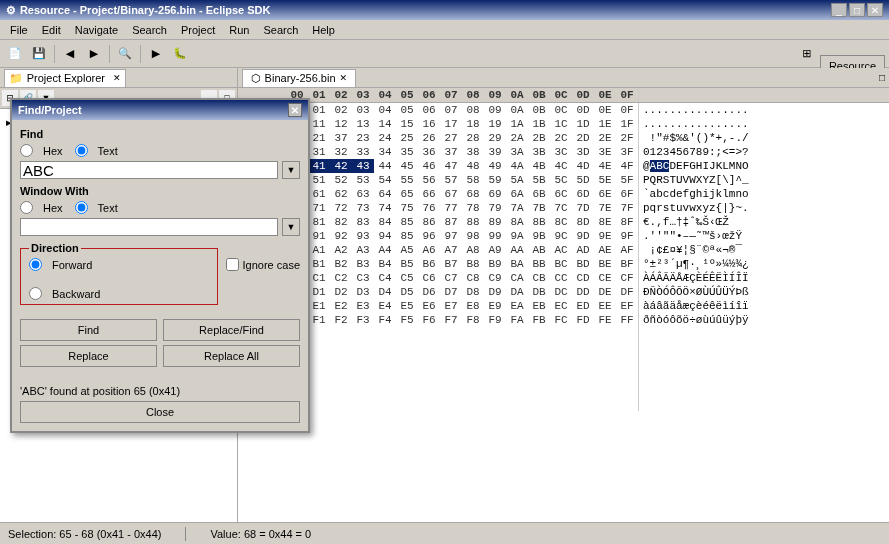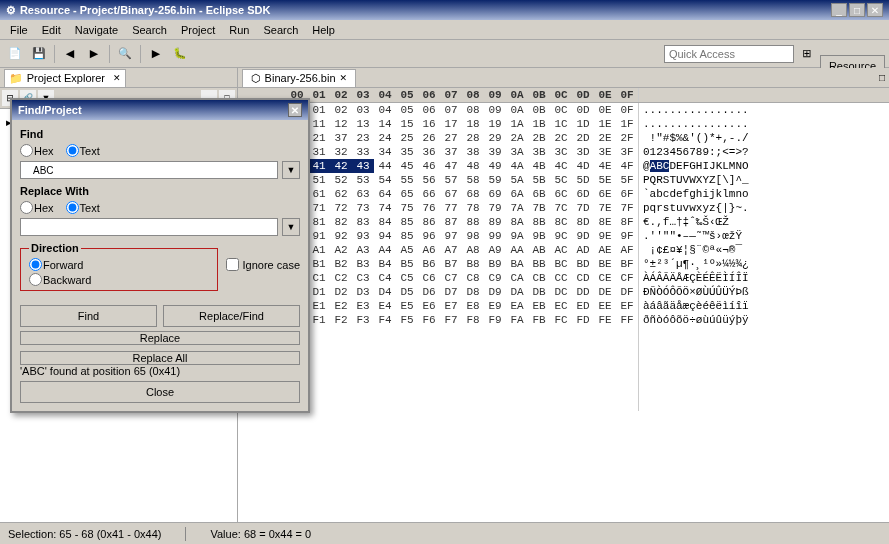--- a/index.html
+++ b/index.html
@@ -39,28 +39,28 @@
 
     
     .dialog-overlay { position: absolute; top: 30px; left: 10px; z-index: 100; }
     .dialog { background: #d4d0c8; border: 2px solid #888; width: 300px; box-shadow: 3px 3px 6px rgba(0,0,0,0.4); }
     .dialog-title { background: linear-gradient(to bottom, #0a246a, #a6b5d7); color: white; padding: 3px 6px; display: flex; align-items: center; justify-content: space-between; height: 20px; font-size: 11px; font-weight: bold; }
     .dialog-close { background: #c0c0c0; border: 1px solid #666; width: 14px; height: 14px; cursor: pointer; font-size: 10px; display: flex; align-items: center; justify-content: center; }
     .dialog-body { padding: 8px; }
     .dialog-section { margin-bottom: 6px; }
     .dialog-section-label { font-size: 11px; font-weight: bold; margin-bottom: 4px; }
     .radio-group { display: flex; gap: 12px; margin-bottom: 4px; }
-    .radio-item { display: flex; align-items: center; gap: 1px; font-size: 11px; cursor: pointer; }
+    .radio-item { display: flex; align-items: center; gap: 10px; font-size: 11px; cursor: pointer; }
     .text-input-row { display: flex; align-items: center; gap: 4px; }
-    .text-input { flex: 1; height: 18px; border: 1px solid #888; padding: 1px 12px; font-size: 10px; background: white; }
+    .text-input { flex: 1; height: 18px; border: 1px solid #888; padding: 1px 2px; font-size: 15px; background: white; }
     .dropdown-btn { width: 18px; height: 18px; background: #d4d0c8; border: 1px solid #888; cursor: pointer; display: flex; align-items: center; justify-content: center; font-size: 9px; }
     .checkbox-row { display: flex; align-items: center; gap: 4px; font-size: 11px; }
     .dialog-buttons { display: flex; gap: 6px; margin-top: 8px; }
     .dialog-btn { flex: 1; height: 22px; background: #d4d0c8; border: 1px solid #888; cursor: pointer; font-size: 11px; }
-    .status-msg { font-size: 11px; margin-top: 0; color: black; }
+    .status-msg { font-size: 11px; margin-top: 18px; color: black; }
     .close-btn { width: 100%; height: 22px; background: #d4d0c8; border: 1px solid #888; cursor: pointer; font-size: 11px; margin-top: 4px; }
     fieldset { border: 1px solid #b91c1c; padding: 4px 8px; margin-bottom: 6px; }
     fieldset legend { font-size: 11px; font-weight: bold; padding: 0 2px; }
 
     
     .right-panel { flex: 1; background: white; display: flex; flex-direction: column; }
     .editor-tab-bar { background: #d4d0c8; border-bottom: 1px solid #a8a8a8; display: flex; align-items: center; justify-content: space-between; height: 20px; padding: 0 4px; }
     .editor-tab { background: white; border: 1px solid #a8a8a8; border-bottom: none; padding: 2px 8px; font-size: 11px; display: flex; align-items: center; gap: 4px; }
     .editor-tab-close { font-size: 9px; cursor: pointer; }
     .editor-max-btn { font-size: 10px; cursor: pointer; }
@@ -111,23 +111,20 @@
   <button class="toolbar-btn">💾</button>
   <div class="toolbar-sep"></div>
   <button class="toolbar-btn">◀</button>
   <button class="toolbar-btn">▶</button>
   <div class="toolbar-sep"></div>
   <button class="toolbar-btn" title="Search">🔍</button>
   <div class="toolbar-sep"></div>
   <button class="toolbar-btn">▶</button>
   <button class="toolbar-btn">🐛</button>
   <div class="toolbar-spacer"></div>
-  <div class="quick-access-box">
-    <input class="quick-access-input" type="text" placeholder="Quick Access" style="">
-  </div>
   <button class="toolbar-btn">⊞</button>
   <button class="resource-btn">Resource</button>
 </div>
 
 <div class="main-area">
 
   <div class="left-panel">
     <div class="panel-tab">
       <div class="panel-tab-label">
         <span>📁</span>
@@ -176,42 +173,42 @@
               </label>
             </div>
             <div class="text-input-row">
               <input class="text-input" type="text" value="ABC" style="">
               <button class="dropdown-btn">▼</button>
             </div>
           </div>
 
           
           <div class="dialog-section">
-            <div class="dialog-section-label">Replace With</div>
+            <div class="dialog-section-label">Window With</div>
             <div class="radio-group">
               <label class="radio-item">
                 <input type="radio" name="replaceType" style="">
                 <span>Hex</span>
               </label>
               <label class="radio-item">
                 <input type="radio" name="replaceType" checked="" style="">
                 <span>Text</span>
               </label>
             </div>
             <div class="text-input-row">
               <input class="text-input" type="text" value="" style="">
               <button class="dropdown-btn">▼</button>
             </div>
           </div>
 
           
           <div style="display:flex; gap:8px; align-items:flex-start; margin-bottom:6px;">
             <fieldset style="flex:1;">
               <legend>Direction</legend>
-              <label class="radio-item" style="margin-bottom:2px;">
+              <label class="radio-item" style="margin-bottom:16px;">
                 <input type="radio" name="direction" checked="" style="">
                 <span>Forward</span>
               </label>
               <label class="radio-item">
                 <input type="radio" name="direction" style="">
                 <span>Backward</span>
               </label>
             </fieldset>
             <div style="display:flex; align-items:center; padding-top:16px;">
               <label class="checkbox-row">
@@ -220,21 +217,21 @@
               </label>
             </div>
           </div>
 
           
           <div class="dialog-buttons">
             <button class="dialog-btn">Find</button>
             <button class="dialog-btn">Replace/Find</button>
           </div>
           
-          <div class="dialog-buttons" style="margin-top:4px;flex-direction:column;">
+          <div class="dialog-buttons" style="margin-top:4px;">
             <button class="dialog-btn">Replace</button>
             <button class="dialog-btn">Replace All</button>
           </div>
 
           
           <div class="status-msg">'ABC' found at position 65 (0x41)</div>
 
           
           <button class="close-btn">Close</button>
         </div>

